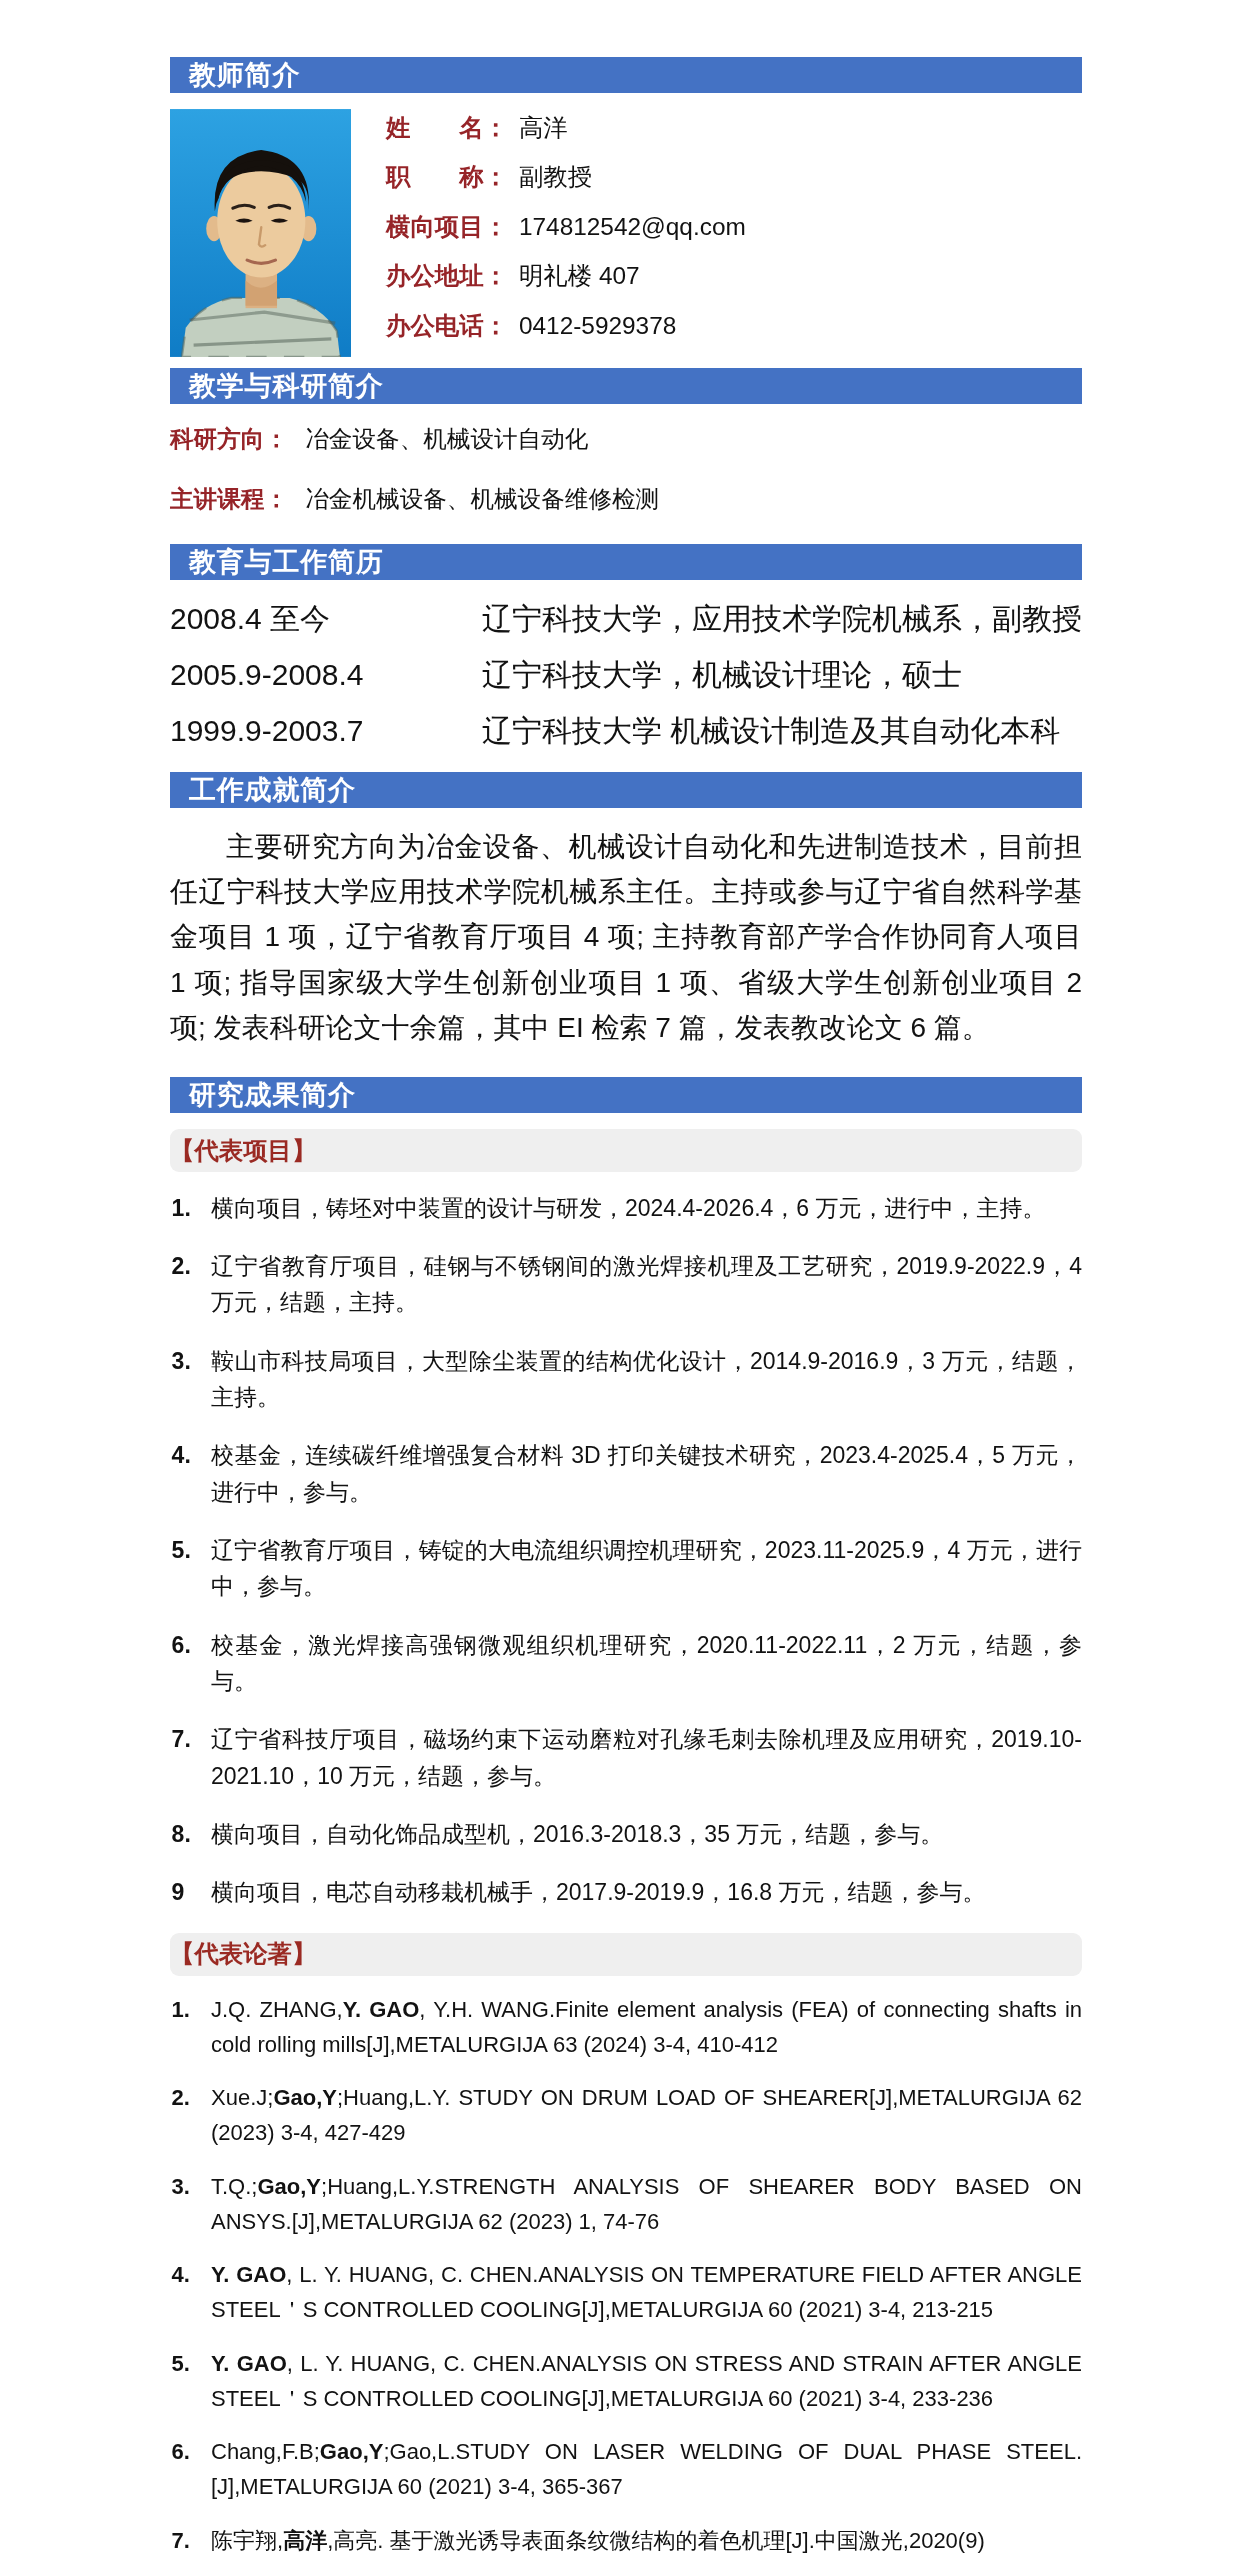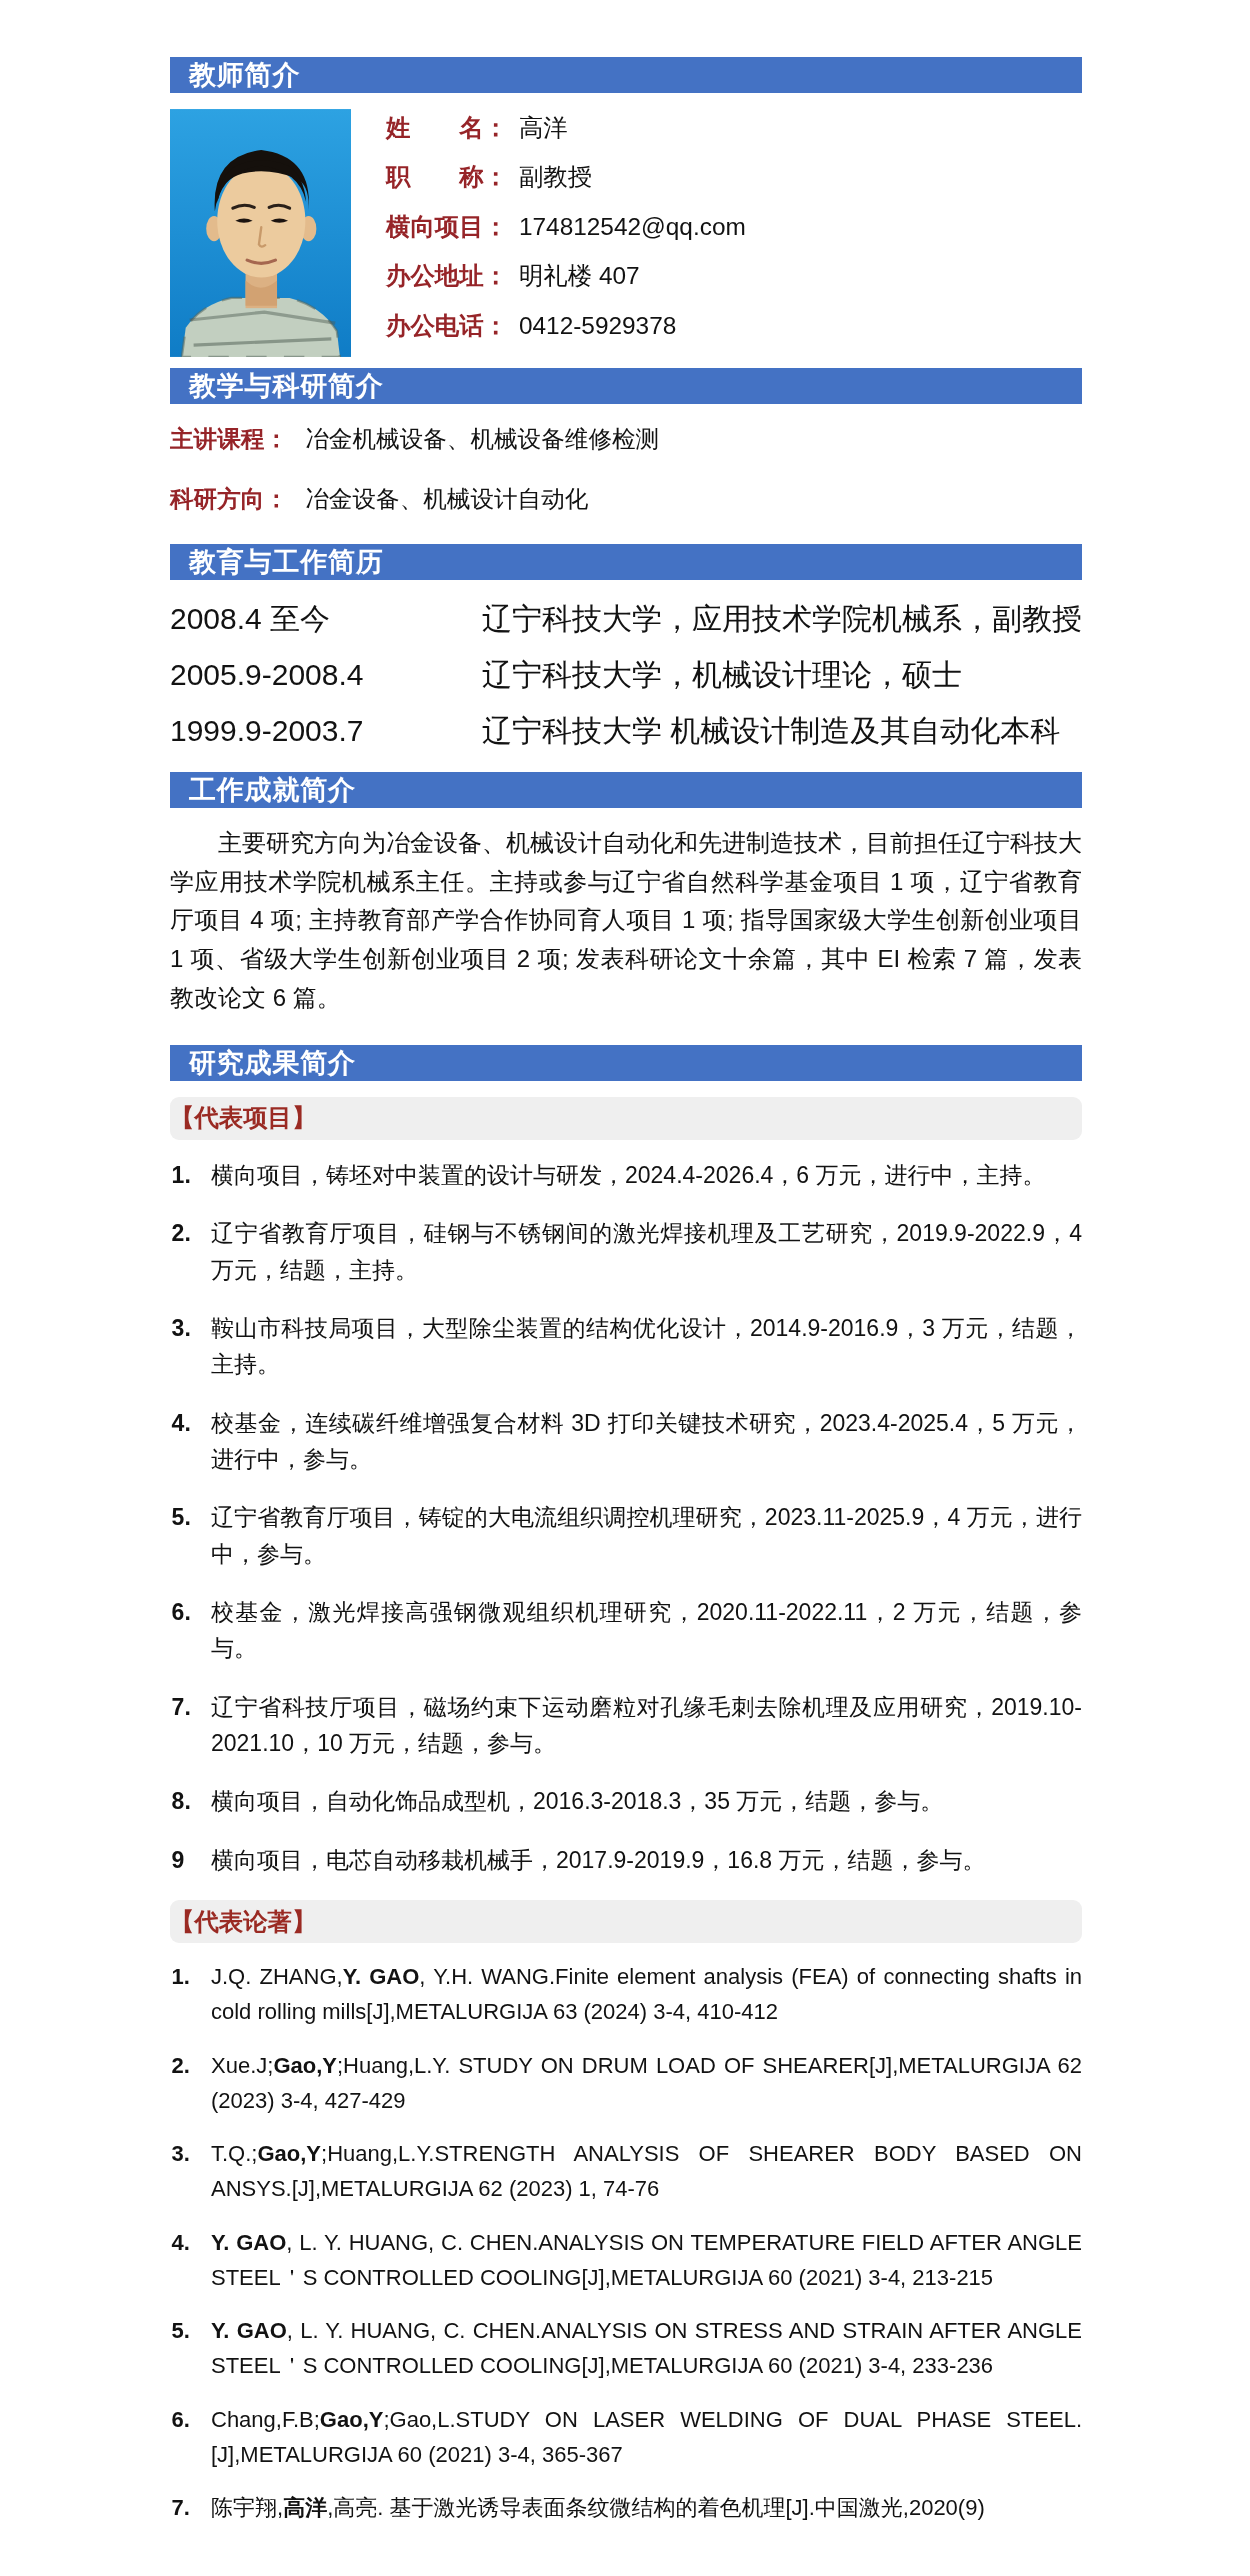--- a/index.html
+++ b/index.html
@@ -41,21 +41,21 @@
   
   .tr-rows{margin:20.5px 0 7.9px 0;}
   .tr-row{display:flex;align-items:baseline;font-size:23.6px;line-height:30px;margin-bottom:30px;}
   .tr-label{color:#962428;font-weight:bold;margin-right:17.3px;white-space:pre;}
   
   .timeline{margin:23.6px 0 11px 0;}
   .timeline-row{display:flex;font-size:30px;line-height:29px;margin-bottom:27px;}
   .timeline-period{width:312px;flex:none;}
   
   .achievements-p{
-    font-size:24px;line-height:1.62;text-align:justify;
+    font-size:28px;line-height:1.62;text-align:justify;
     text-indent:2em;margin:4.7px 0 27px 0;
   }
   
   .sub-strip{
     background:#efefef;height:43px;display:flex;align-items:center;
     font-size:24.4px;font-weight:bold;color:#9a2a23;
     margin-bottom:17.3px;
     border-radius:9px;
   }
   .sub-strip .strip-text{margin-left:0;}
@@ -139,26 +139,26 @@
           <span class="info-value">0412-5929378</span>
         </div>
       </div>
   </div>
 
   <div class="section-bar">
     <span>教学与科研简介</span>
   </div>
   <div class="tr-rows" id="teaching-rows">
       <div class="tr-row">
+        <span class="tr-label">科研方向：</span>
+        <span class="tr-value">冶金设备、机械设计自动化</span>
+      </div>
+      <div class="tr-row">
         <span class="tr-label">主讲课程：</span>
         <span class="tr-value">冶金机械设备、机械设备维修检测</span>
-      </div>
-      <div class="tr-row">
-        <span class="tr-label">科研方向：</span>
-        <span class="tr-value">冶金设备、机械设计自动化</span>
       </div>
     </div>
 
   <div class="section-bar">
     <span>教育与工作简历</span>
   </div>
   <div class="timeline" id="timeline">
       <div class="timeline-row">
         <span class="timeline-period">2008.4 至今</span>
         <span class="timeline-detail">辽宁科技大学，应用技术学院机械系，副教授</span>

